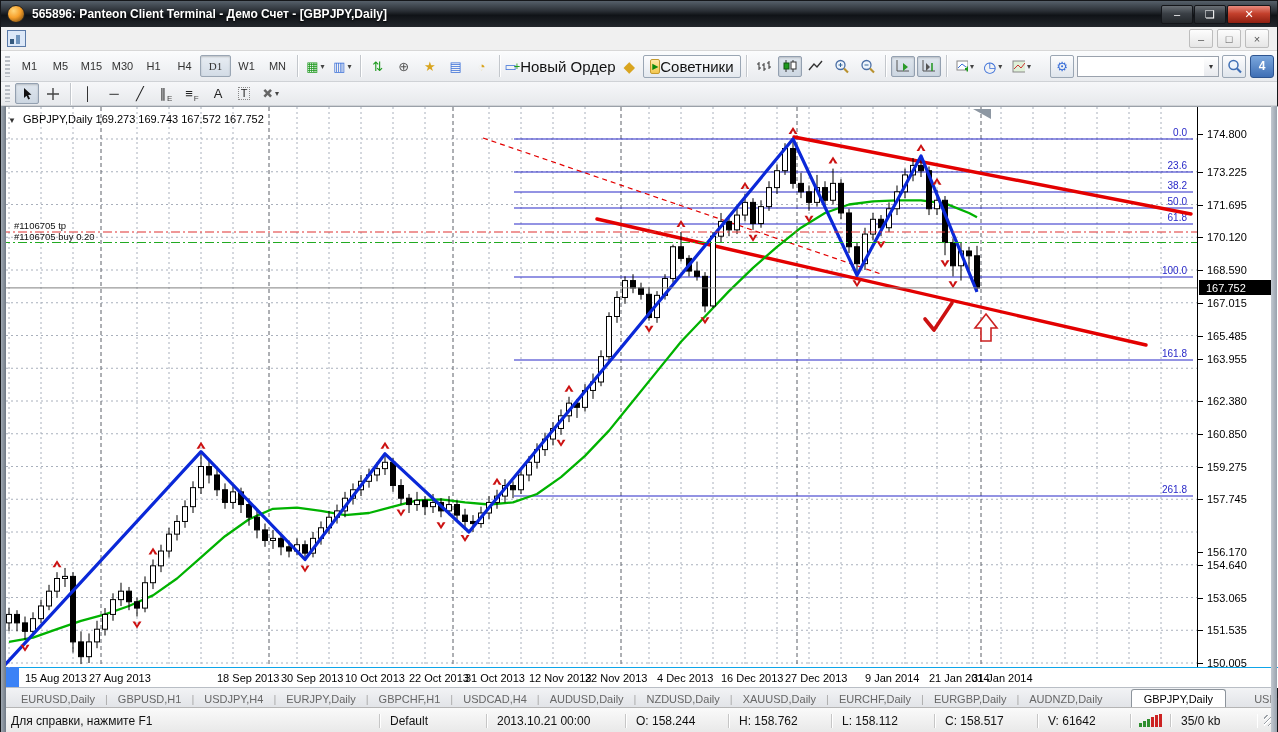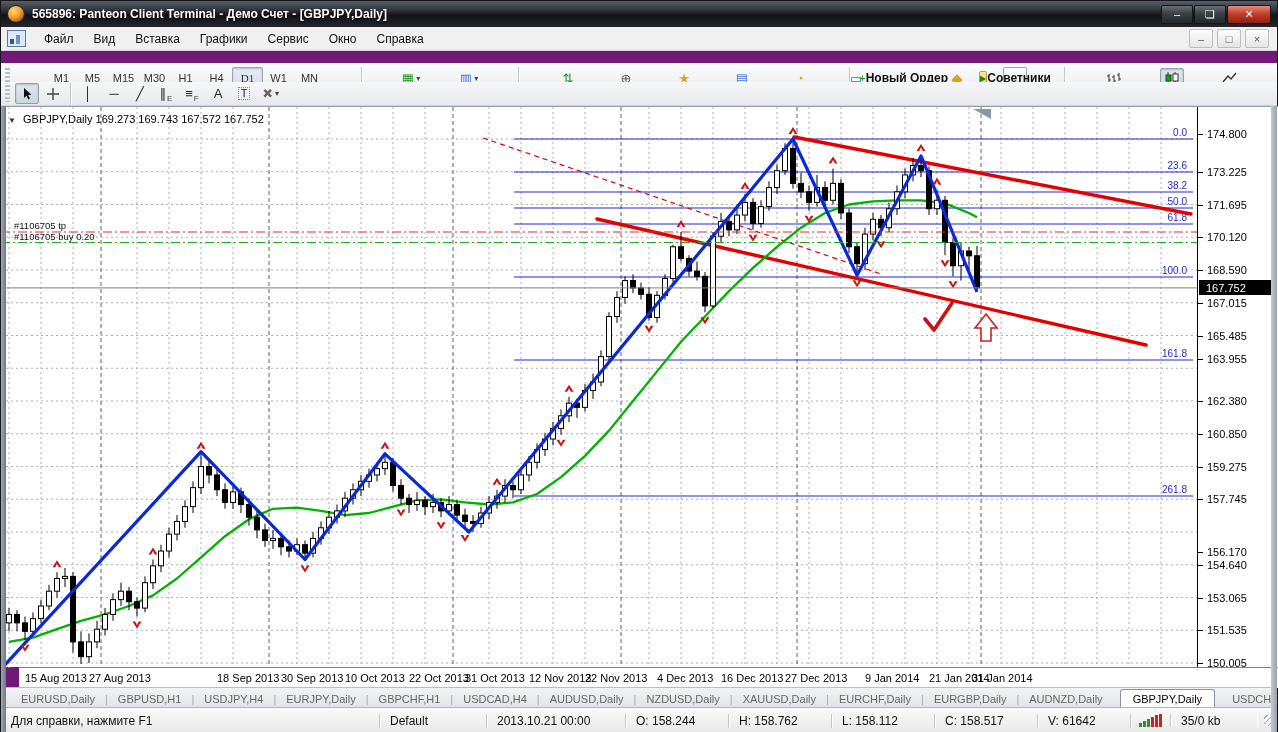--- a/index.html
+++ b/index.html
@@ -1,19 +1,19 @@
 <!DOCTYPE html>
 <html><head>
 <meta charset="utf-8">
 <style>
   html,body{margin:0;padding:0;}
   body{width:1278px;height:732px;overflow:hidden;background:#c8ccd2;
        font-family:"Liberation Sans","DejaVu Sans",sans-serif;font-size:12px;
        -webkit-user-select:none;user-select:none;}
-  .app{position:relative;width:1278px;height:732px;background:#701a75;border:1px solid #15171a;box-sizing:border-box;}
+  .app{position:relative;width:1278px;height:732px;background:#3b82f6;border:1px solid #15171a;box-sizing:border-box;}
 
   
   .titlebar{position:absolute;left:0;top:0;width:100%;height:26px;
     background:linear-gradient(#56606a 0%,#2b3036 38%,#101317 55%,#23272c 100%);
     display:flex;align-items:center;padding:0 6px;box-sizing:border-box;color:#fff;}
   .app-icon{width:16px;height:16px;border-radius:50%;margin-right:7px;flex:0 0 auto;
     background:radial-gradient(circle at 35% 30%,#ffd67a 0%,#f7a02b 45%,#5a3708 100%);
     border:1px solid #222;}
   .title-text{font-weight:bold;font-size:12px;text-shadow:0 1px 2px #000;white-space:nowrap;}
   .win-btns{margin-left:auto;display:flex;gap:1px;}
@@ -30,36 +30,36 @@
   .mdi-doc-icon:before{content:"";position:absolute;left:2px;top:8px;width:4px;height:5px;background:#34597e;}
   .mdi-doc-icon:after{content:"";position:absolute;left:8px;top:4px;width:4px;height:9px;background:#6f94bd;}
   .menu-item{padding:4px 10px;color:#111;cursor:default;}
   .mdi-btns{margin-left:auto;display:flex;gap:4px;padding-right:4px;}
   .mdi-btn{width:22px;height:17px;border:1px solid #bdbdbd;background:linear-gradient(#fdfdfd,#e6e6e6);
     color:#555;display:flex;align-items:center;justify-content:center;font-size:11px;border-radius:2px;}
 
   
   .toolbar{position:absolute;left:0;width:100%;box-sizing:border-box;display:flex;align-items:center;
     background:linear-gradient(#fbfcfd,#e9ebee);border-bottom:1px solid #cfd2d6;padding:0 3px;}
-  .tb1{top:62px;height:31px;gap:32px;}
+  .tb1{top:50px;height:31px;}
   .tb2{top:81px;height:24px;background:linear-gradient(#f6f7f9,#e7e9ec);}
   .grip{width:5px;height:70%;margin:0 4px 0 1px;flex:0 0 auto;
     background:repeating-linear-gradient(180deg,#b9bec5 0 2px,transparent 2px 4px);}
   .tsep{width:1px;height:22px;background:#c3c7cc;box-shadow:1px 0 0 #fff;margin:0 4px;flex:0 0 auto;}
   .tbtn{height:21px;min-width:24px;padding:0 3px;margin:0 1px;border:1px solid transparent;border-radius:2px;
     display:flex;align-items:center;justify-content:center;font-size:11px;color:#222;box-sizing:border-box;}
   .tbtn.pressed{border:1px solid #93a0b0;background:linear-gradient(#dfe6ee,#cdd7e2);box-shadow:inset 0 1px 2px rgba(0,0,0,.18);}
   .tf-btn{width:29px;height:20px;margin:0;border:1px solid transparent;display:flex;align-items:center;justify-content:center;
     font-size:11px;color:#333;}
   .tf-btn.pressed{border:1px solid #9aa6b4;background:linear-gradient(#e8edf3,#d3dce6);box-shadow:inset 0 1px 2px rgba(0,0,0,.2);border-radius:2px;font-family:Liberation Serif, serif;}
   .glyph{font-size:13px;line-height:1;}
   .g-green{color:#1d9a1d;} .g-blue{color:#3a6fd8;} .g-gold{color:#d9a520;}
   .g-sub{font-size:8px;margin-left:1px;color:#444;align-self:flex-end;}
   .drop{font-size:8px;color:#444;margin-left:2px;}
-  .btn-label{font-size:12px;color:#111;white-space:nowrap;font-weight:bold;}
+  .btn-label{font-size:15px;color:#111;white-space:nowrap;}
   .experts-btn{border:1px solid #9aa6b4;background:linear-gradient(#fdfdfe,#e4e9ef);border-radius:2px;height:23px;padding:0 6px;}
   .play-chip{width:15px;height:13px;background:linear-gradient(#ffe9a8,#f3c74f);border:1px solid #c49a2e;border-radius:2px;
     display:flex;align-items:center;justify-content:center;font-size:8px;color:#0b8a0b;}
   .rot45{display:inline-block;transform:rotate(45deg);}
   .searchbox{display:flex;align-items:center;margin-left:14px;}
   .search-input{width:118px;height:17px;border:1px solid #9aa2ad;border-right:none;font-size:11px;padding:1px 4px;background:#fff;}
   .search-drop{width:15px;height:21px;border:1px solid #9aa2ad;border-left:none;background:linear-gradient(#fff,#e8eaee);
     display:flex;align-items:center;justify-content:center;font-size:8px;color:#333;box-sizing:border-box;}
   .sq-btn{width:22px;height:21px;border:1px solid #9aa6b4;border-radius:2px;margin-left:3px;
     background:linear-gradient(#fdfdfe,#dfe5ec);display:flex;align-items:center;justify-content:center;}
@@ -81,21 +81,21 @@
     display:flex;align-items:center;padding-left:7px;box-sizing:border-box;}
   .dates-row{position:absolute;left:18px;top:666px;width:1272px;height:20px;background:#fff;border-top:1px solid #0ea5e9;}
   .date-lab{position:absolute;top:4px;font-size:11px;color:#000;white-space:nowrap;}
 
   
   .tabsbar{position:absolute;left:0;top:686px;width:100%;height:20px;background:linear-gradient(#f2f3f5,#e2e4e8);
     border-top:1px solid #b9bec5;display:flex;align-items:flex-end;padding:0 0 0 10px;box-sizing:border-box;font-size:11px;color:#666;}
   .tab{padding:3px 10px 2px;white-space:nowrap;}
   .tab-sep{color:#aaa;padding:3px 0 2px;}
   .tab.active{background:#fff;border:1px solid #8d949c;border-bottom:none;border-radius:3px 3px 0 0;
-    color:#000;padding:3px 12px 3px;margin:0 7px;position:relative;top:1px;}
+    color:#000;padding:3px 12px 3px;margin:0 18px;position:relative;top:1px;}
 
   
   .statusbar{position:absolute;left:0;top:706px;width:100%;height:26px;background:linear-gradient(#fafafa,#e8e8e8);
     border-top:1px solid #b5b5b5;display:flex;align-items:center;font-size:12px;color:#111;box-sizing:border-box;}
   .scell{display:flex;align-items:center;padding:0 10px;border-right:1px solid #c6c6c6;box-shadow:1px 0 0 #fff;white-space:nowrap;}
   .scell.grow{flex:1;}
   .signal{display:flex;align-items:flex-end;gap:1px;height:13px;padding:0 8px;}
   .sbar{width:3px;background:#2f8f2f;}
   .sbar.red{background:#c22;}
   .grip-corner{width:16px;display:flex;align-items:flex-end;justify-content:flex-end;padding:2px;}
@@ -112,29 +112,20 @@
     <div class="title-text">565896: Panteon Client Terminal - Демо Счет - [GBPJPY,Daily]</div>
     <div class="win-btns">
       <div class="win-btn">–</div>
       <div class="win-btn">❏</div>
       <div class="win-btn close">✕</div>
     </div>
   </div>
 
   <div class="menubar">
     <div class="mdi-doc-icon"></div>
-    <div id="menu-items" style="display:flex;">
-        <div class="menu-item">Файл</div>
-        <div class="menu-item">Вид</div>
-        <div class="menu-item">Вставка</div>
-        <div class="menu-item">Графики</div>
-        <div class="menu-item">Сервис</div>
-        <div class="menu-item">Окно</div>
-        <div class="menu-item">Справка</div>
-      </div>
     <div class="mdi-btns">
       <div class="mdi-btn">–</div>
       <div class="mdi-btn">□</div>
       <div class="mdi-btn">×</div>
     </div>
   </div>
 
   <div class="toolbar tb1">
     <div class="grip"></div>
     <div id="tf-buttons" style="display:flex;">

